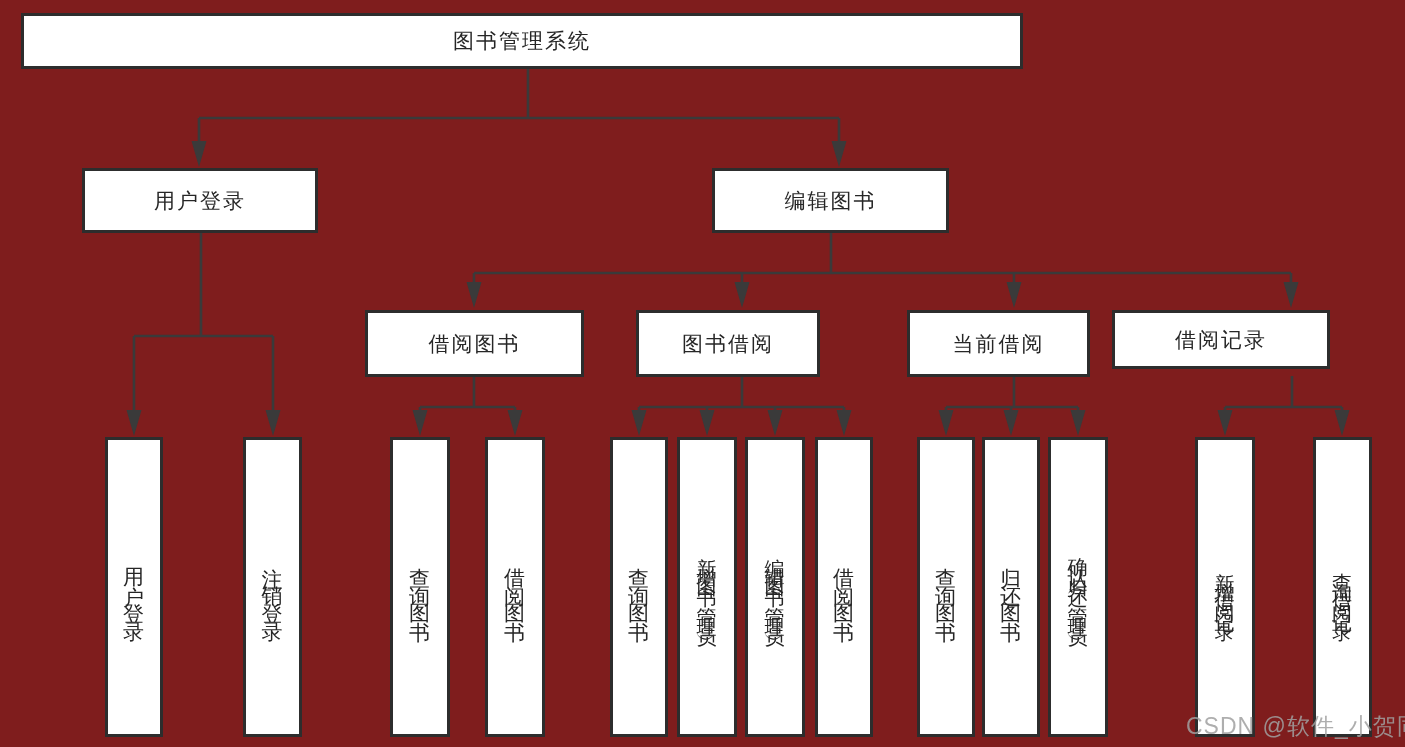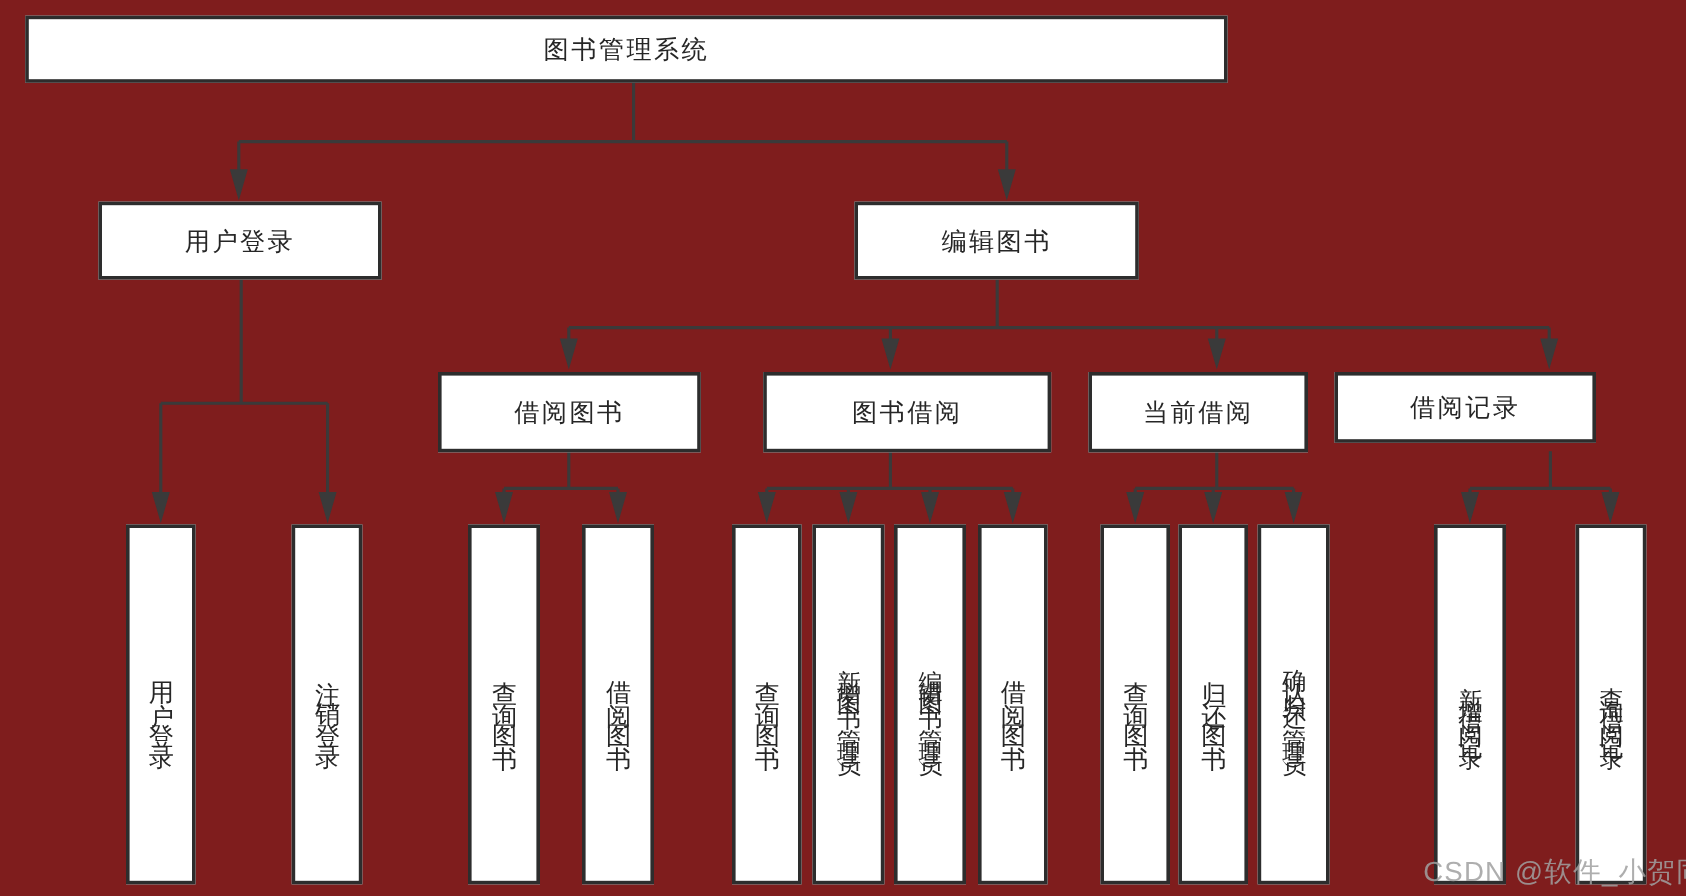--- a/index.html
+++ b/index.html
@@ -82,21 +82,21 @@
       <polygon class="ah" points="1342,436 1334.5,410 1349.5,410"></polygon>
     </g>
   </svg>
 
   <div class="box h" style="left:21px;top:13px;width:1002px;height:56px">图书管理系统</div>
 
   <div class="box h" style="left:82px;top:168px;width:236px;height:65px">用户登录</div>
   <div class="box h" style="left:712px;top:168px;width:237px;height:65px">编辑图书</div>
 
   <div class="box h" style="left:365px;top:310px;width:219px;height:67px">借阅图书</div>
-  <div class="box h" style="left:636px;top:310px;width:240px;height:67px">图书借阅</div>
+  <div class="box h" style="left:636px;top:310px;width:184px;height:67px">图书借阅</div>
   <div class="box h" style="left:907px;top:310px;width:183px;height:67px">当前借阅</div>
   <div class="box h" style="left:1112px;top:310px;width:218px;height:59px">借阅记录</div>
 
   <div class="box leaf" style="left:105px;width:58px">
     <span>用户登录</span>
   </div>
   <div class="box leaf" style="left:243px;width:59px">
     <span>注销登录</span>
   </div>
 

